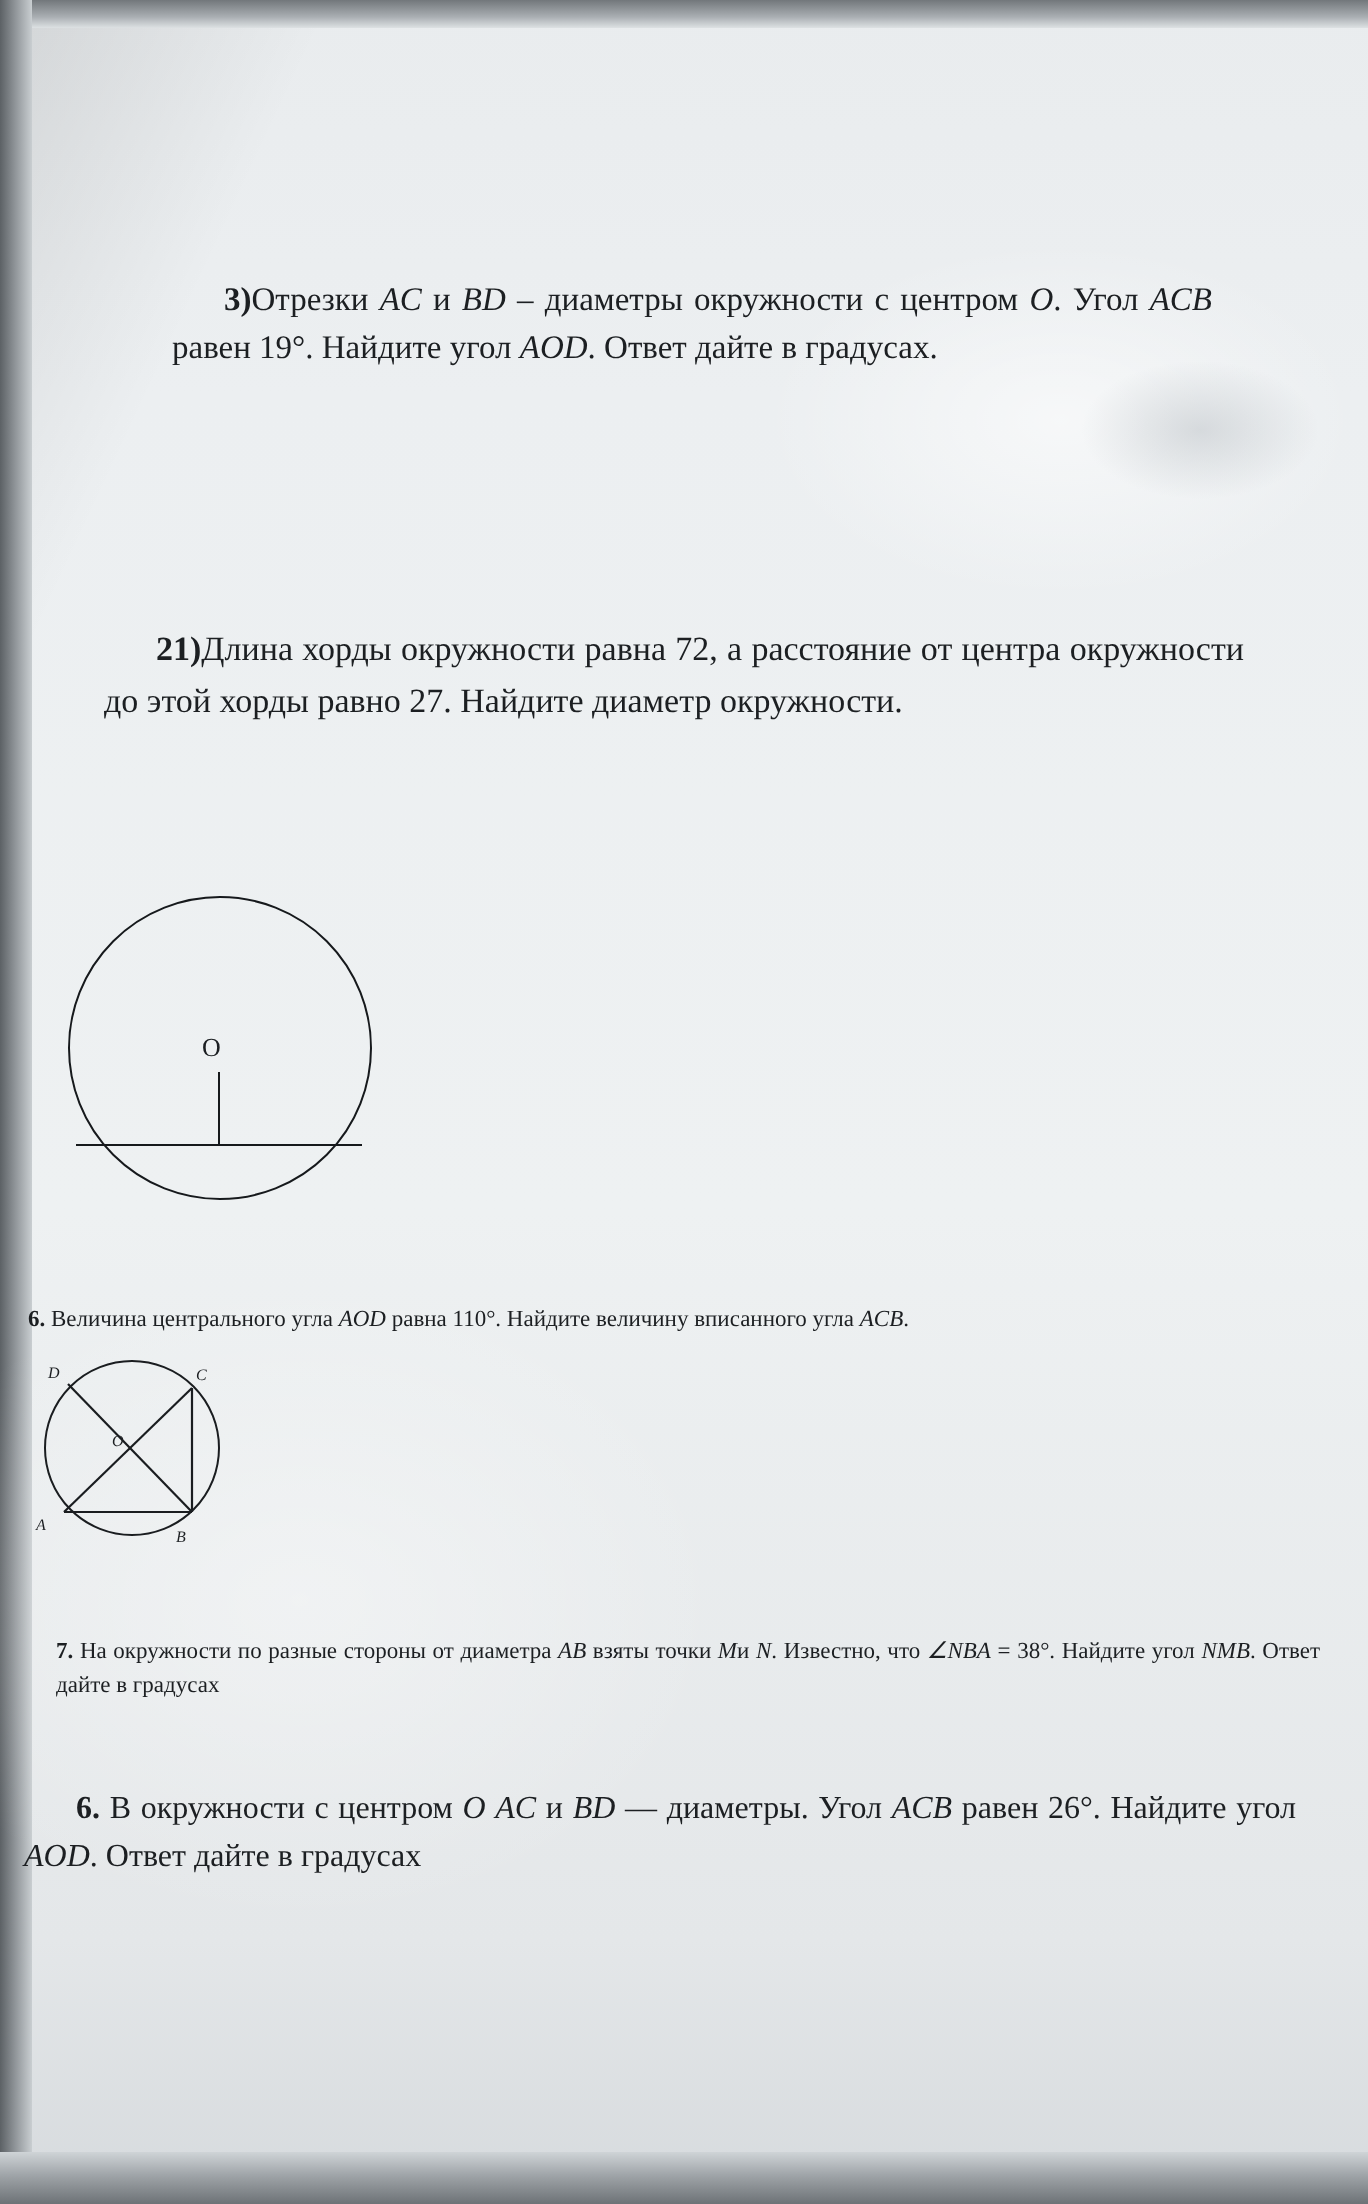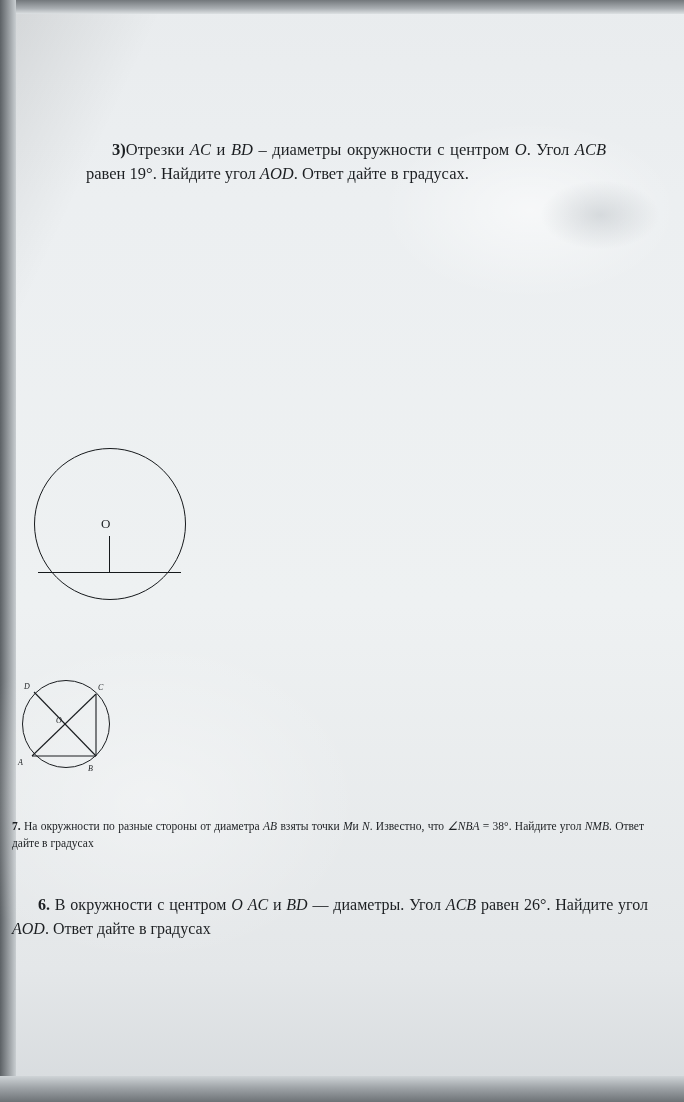--- a/index.html
+++ b/index.html
@@ -83,21 +83,21 @@
     left: 52px; top: 312px; width: 570px;
     font-size: 17px; line-height: 1.52;
     text-align: justify;
   }
   .t6a {
     left: 14px; top: 652px; width: 632px;
     font-size: 11.5px; line-height: 1.45;
     text-align: justify;
   }
   .t7 {
-    left: 12px; top: 818px; width: 632px;
+    left: 28px; top: 818px; width: 632px;
     font-size: 11.5px; line-height: 1.5;
     text-align: justify;
   }
   .t6b {
     left: 12px; top: 893px; width: 636px;
     font-size: 16px; line-height: 1.5;
     text-align: justify;
   }
 
   .indent { display: inline-block; width: 26px; }
@@ -172,28 +172,35 @@
   <div class="sheen"></div>
   <div class="sheen2"></div>
   <div class="smudge"></div>
 
   <div class="content">
 
     <div class="task t3">
       <span class="indent"></span><span class="num">3)</span><span>Отрезки </span><em>AC</em><span> и </span><em>BD</em><span> – диаметры окружности с центром </span><em>O</em><span>. Угол </span><em>ACB</em><span> равен 19°. Найдите угол </span><em>AOD</em><span>. Ответ дайте в градусах.</span>
     </div>
 
+    <div class="task t21">
+      <span class="indent"></span><span class="num">21)</span><span>Длина хорды окружности равна 72, а расстояние от центра окружности до этой хорды равно 27. Найдите диаметр окружности.</span>
+    </div>
 
     <div class="fig21">
       <div class="circle"></div>
       <div class="chord"></div>
       <div class="radius"></div>
       <div class="lbl-o">O</div>
     </div>
 
+    <div class="task t6a">
+      <span class="num">6.</span><span> Величина центрального угла </span><em>AOD</em><span> равна 110°. Найдите величину вписанного угла </span><em>ACB</em><span>.</span>
+      
+    </div>
 
     <div class="fig6">
       <div class="circle"></div>
       <svg width="110" height="110">
         <line x1="22" y1="20" x2="84" y2="84" stroke="#1a1d20" stroke-width="1.1"></line>
         <line x1="84" y1="22" x2="20" y2="84" stroke="#1a1d20" stroke-width="1.1"></line>
         <line x1="84" y1="22" x2="84" y2="84" stroke="#1a1d20" stroke-width="1.1"></line>
         <line x1="20" y1="84" x2="84" y2="84" stroke="#1a1d20" stroke-width="1.1"></line>
       </svg>
       <div class="pt p-d">D</div>

